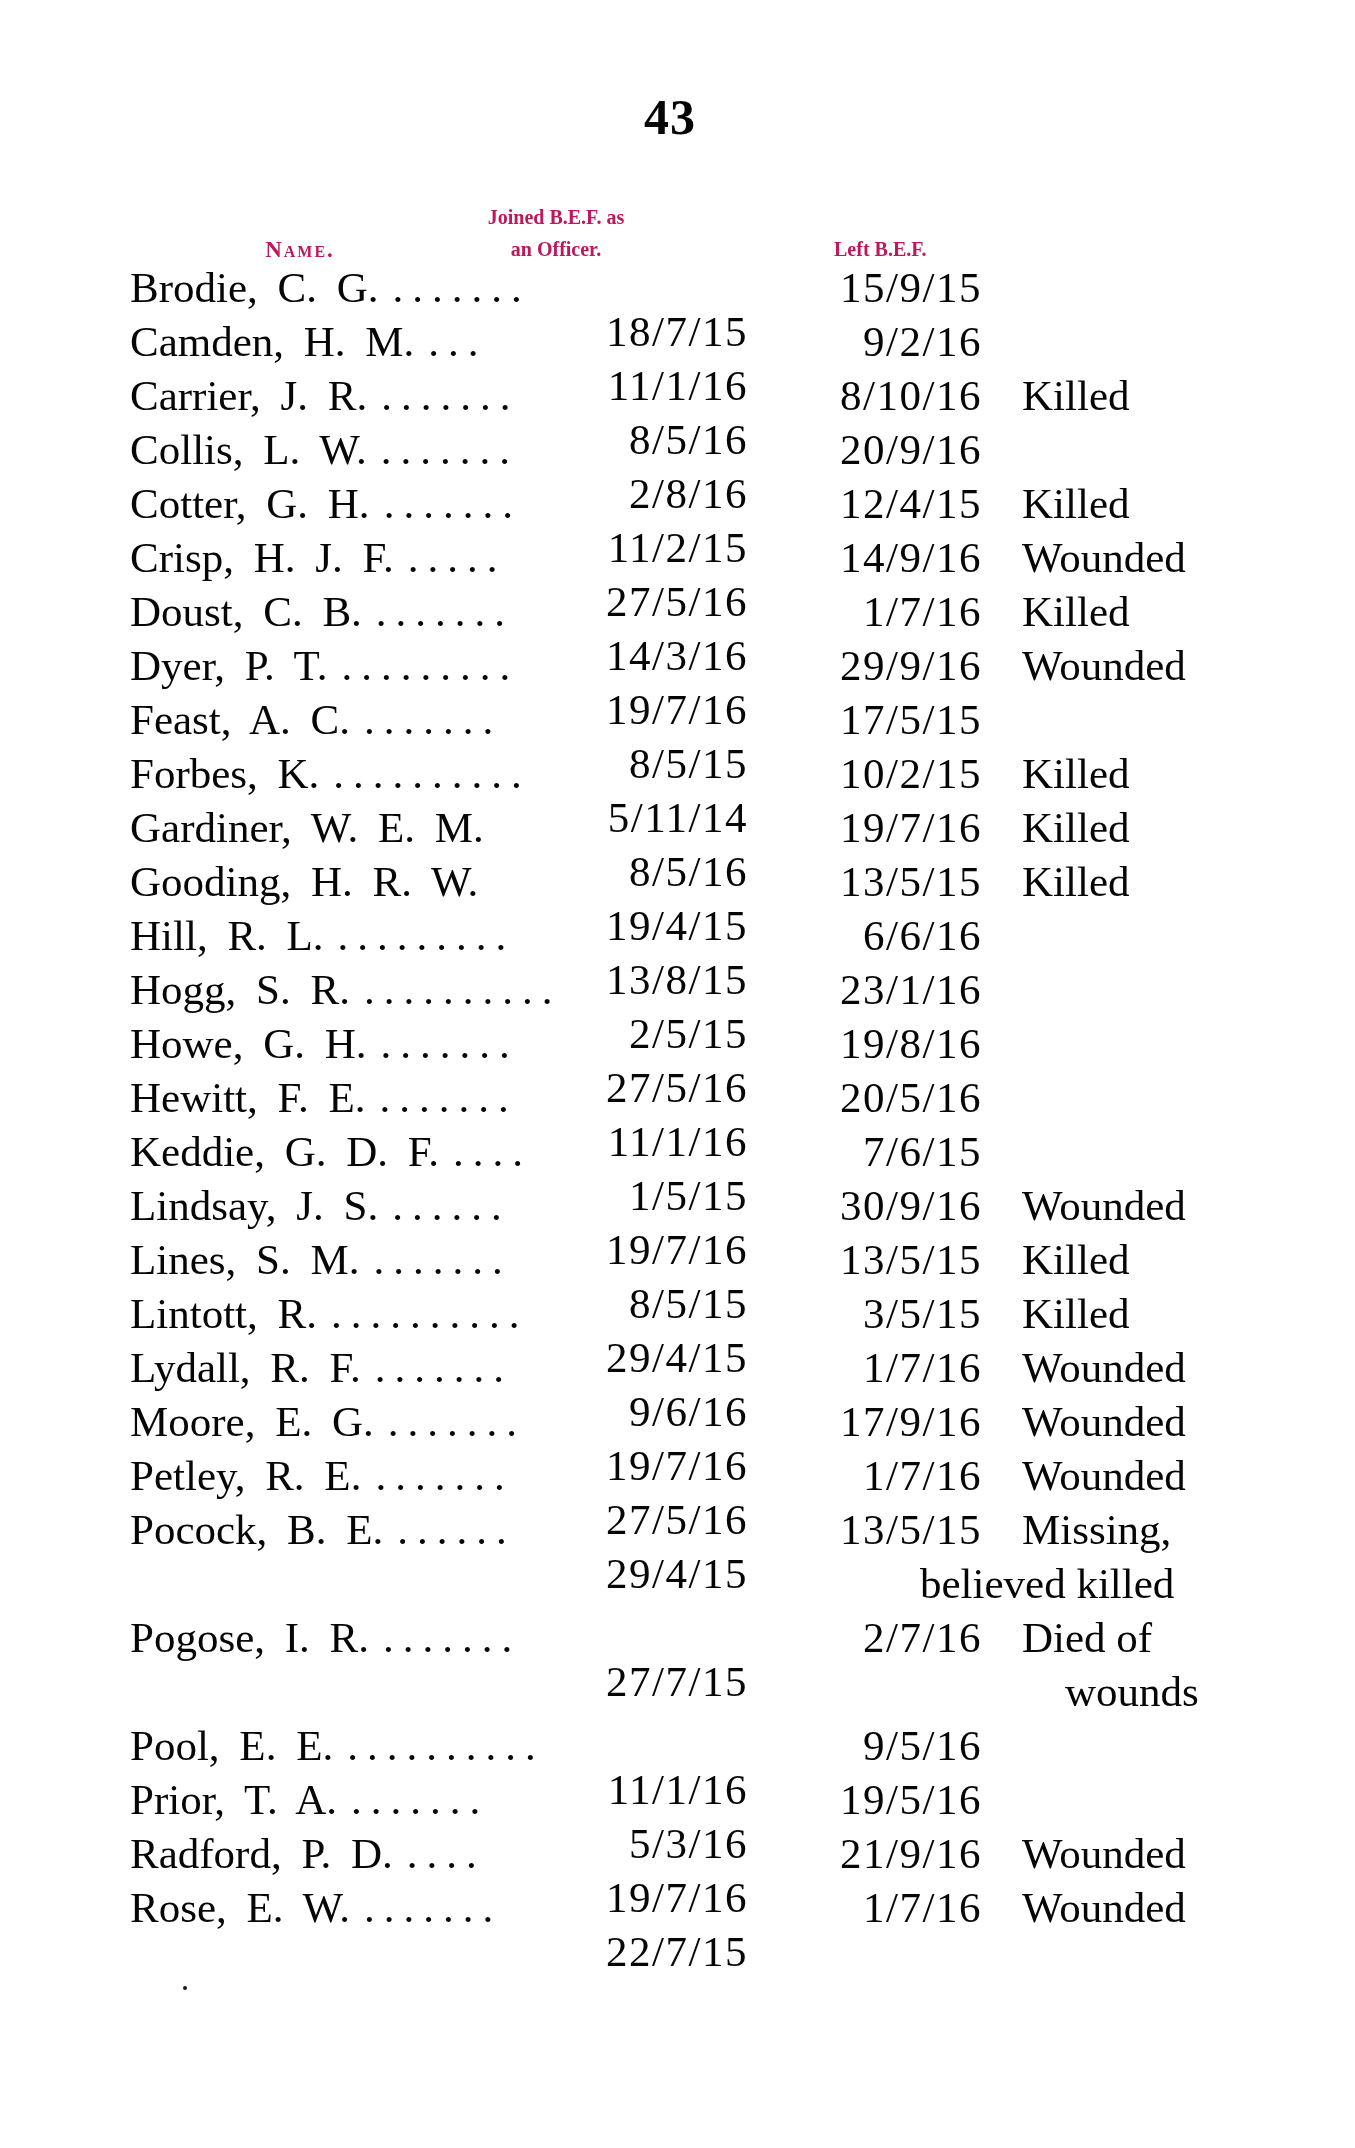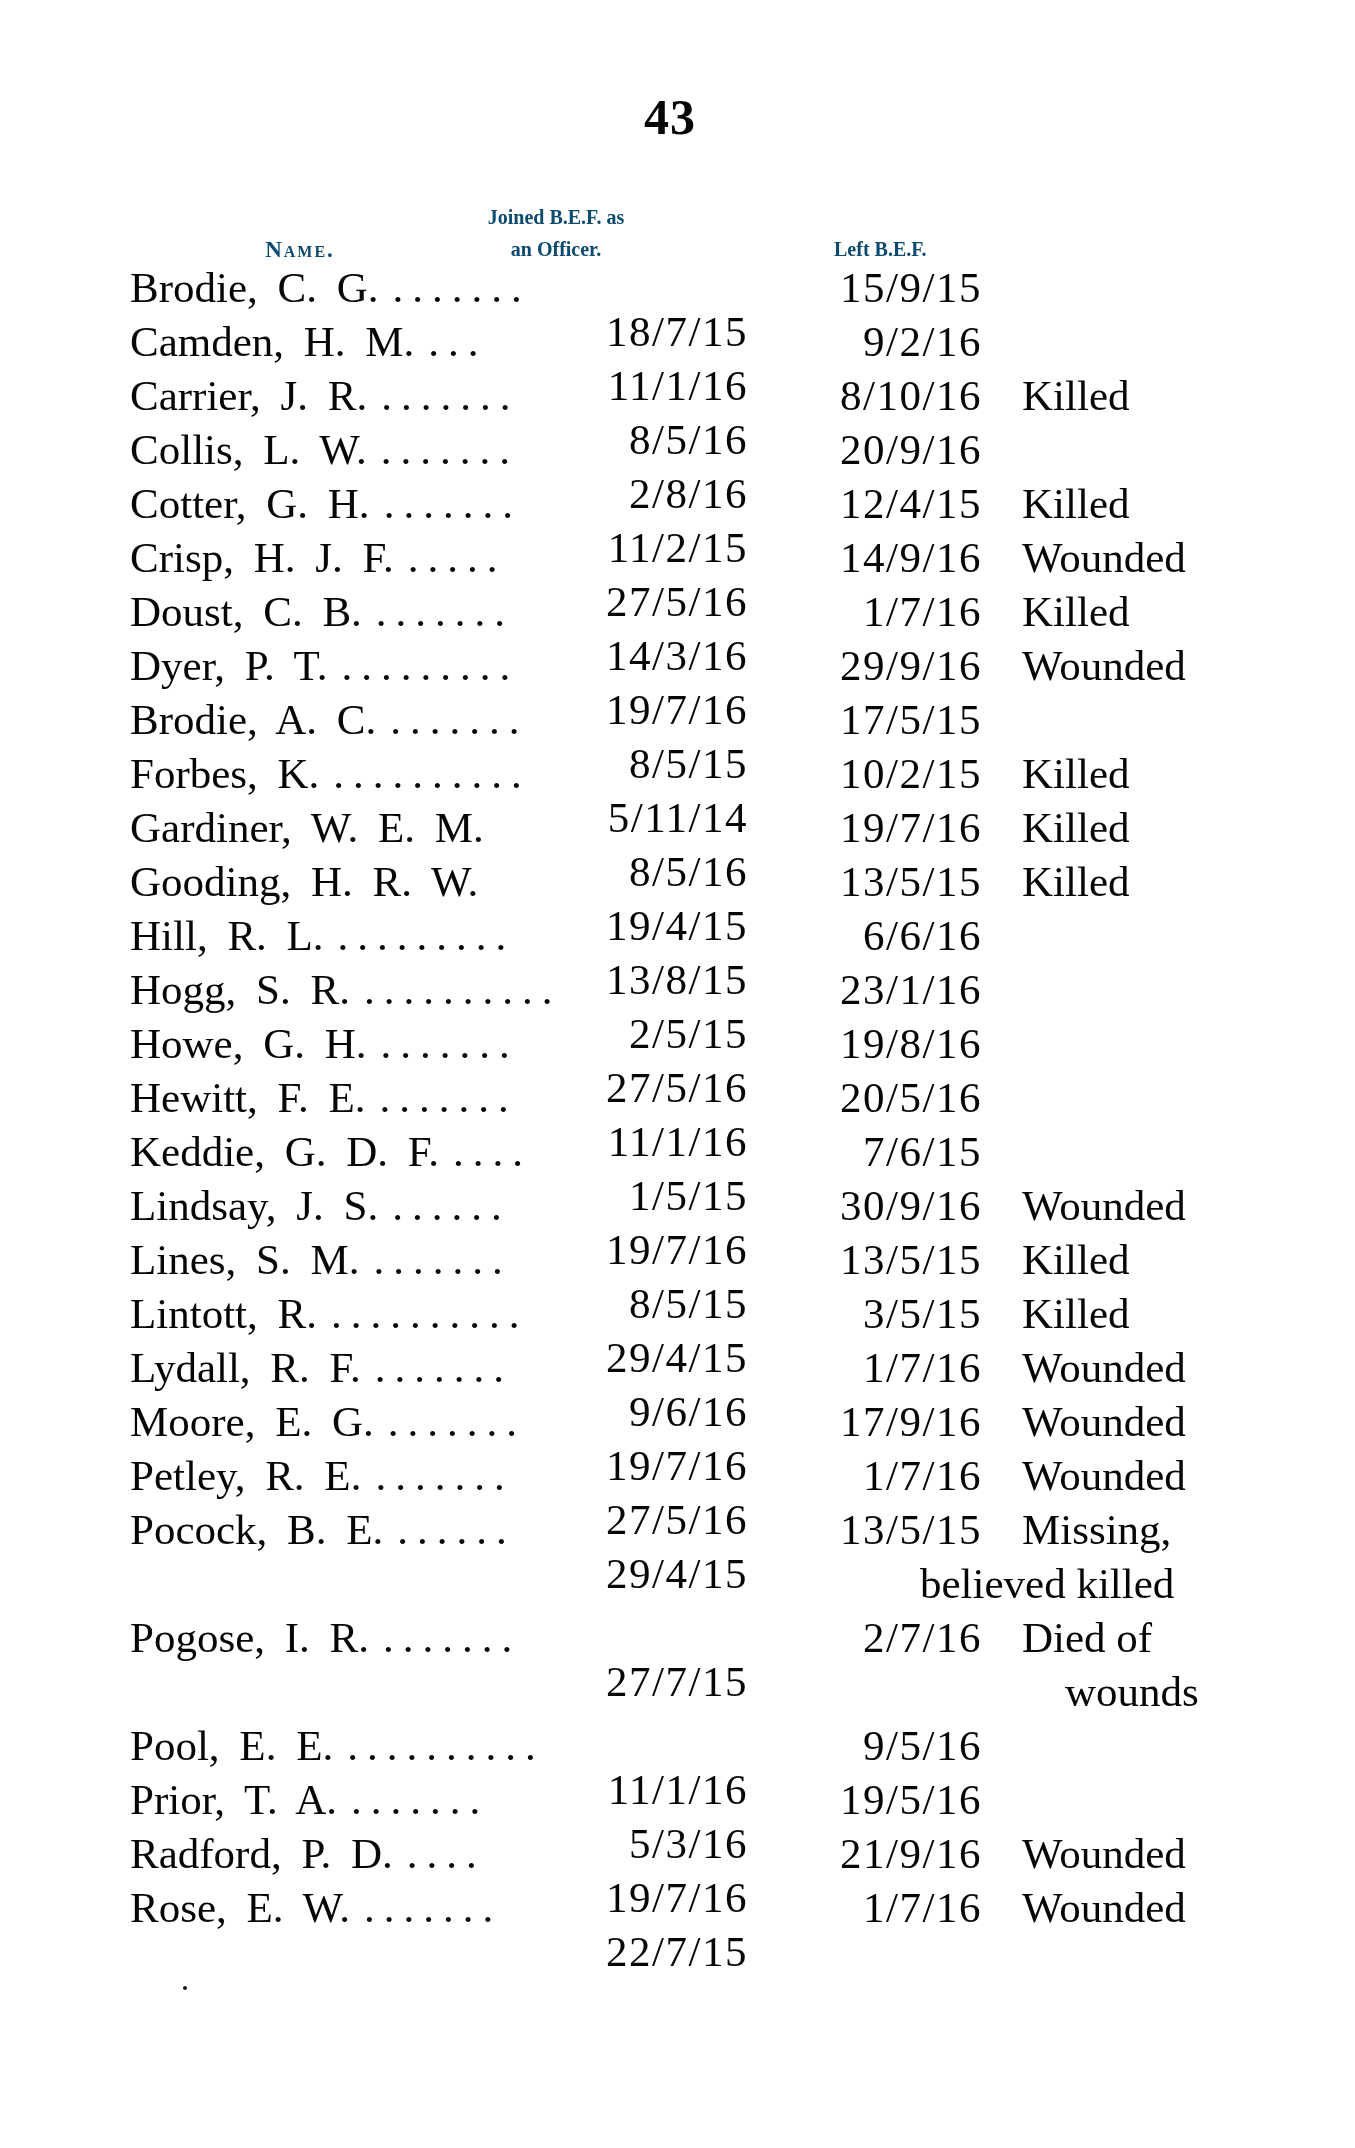--- a/index.html
+++ b/index.html
@@ -25,21 +25,21 @@
     font-size: 50px;
     font-weight: 700;
     letter-spacing: 1px;
   }
   
   .hdr {
     position: absolute;
     font-size: 20px;
     font-weight: 700;
     white-space: nowrap;
-    color: #0c4a6e;
+    color: #be185d;
   }
   .hdr-name {
     top: 237px;
     left: 200px;
     width: 200px;
     text-align: center;
     font-variant: small-caps;
     font-size: 23px;
     letter-spacing: 2px;
   }
@@ -167,21 +167,21 @@
         <span class="c-left">1/7/16</span>
         <span class="c-status">Killed</span>
       </div>
       <div class="row" style="top: 639px;">
         <span class="c-name"><span>Dyer, P. T.</span><span class="c-leader">.........</span></span>
         <span class="c-joined">19/7/16</span>
         <span class="c-left">29/9/16</span>
         <span class="c-status">Wounded</span>
       </div>
       <div class="row" style="top: 693px;">
-        <span class="c-name"><span>Brodie, A. C.</span><span class="c-leader">.......</span></span>
+        <span class="c-name"><span>Feast, A. C.</span><span class="c-leader">.......</span></span>
         <span class="c-joined">8/5/15</span>
         <span class="c-left">17/5/15</span>
       </div>
       <div class="row" style="top: 747px;">
         <span class="c-name"><span>Forbes, K.</span><span class="c-leader">..........</span></span>
         <span class="c-joined">5/11/14</span>
         <span class="c-left">10/2/15</span>
         <span class="c-status">Killed</span>
       </div>
       <div class="row" style="top: 801px;">

